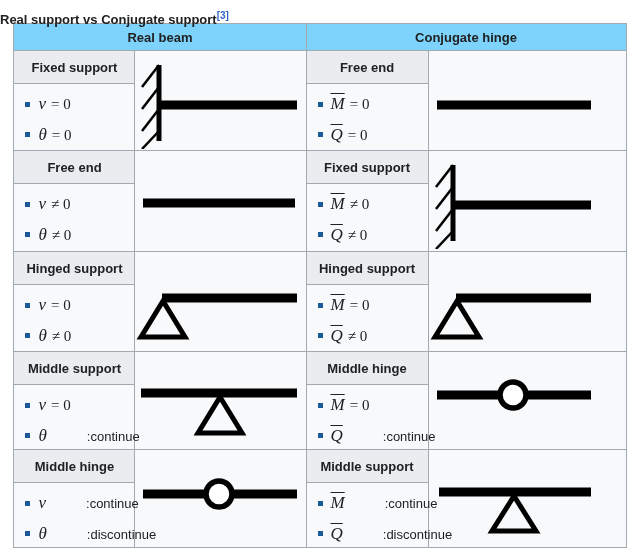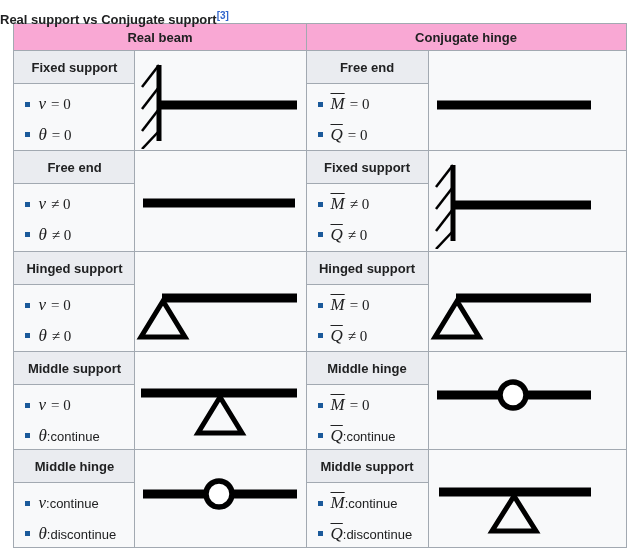--- a/index.html
+++ b/index.html
@@ -18,21 +18,21 @@
   table.support {
     border-collapse:collapse; table-layout:fixed;
     width:612px; margin:1px auto 0 auto;
   }
   table.support col.c-label-real { width:121px; }
   table.support col.c-diag-real  { width:171px; }
   table.support col.c-label-conj { width:122px; }
   table.support col.c-diag-conj  { width:198px; }
   td, th { border:1px solid #a2a9b1; padding:0; vertical-align:top; }
   th.colhead {
-    background:#f9a8d4; font-size:13px; font-weight:bold;
+    background:#7dd3fc; font-size:13px; font-weight:bold;
     height:26px; text-align:center; vertical-align:middle;margin-top:24px;
   }
   tr.r1 td { height:99px; }
   tr.r2 td { height:100px; }
   tr.r3 td { height:99px;margin-top:36px; }
   tr.r4 td { height:97px; }
   tr.r5 td { height:95px; }
   td.label   { background:#f8f9fa; }
   td.diagram { background:#f8f9fa; overflow:hidden; }
   .band {
@@ -51,21 +51,21 @@
   }
   .msym {
     font-family:"Liberation Serif", serif; font-style:italic;
     font-size:17px; line-height:1.15;
   }
   .msym[data-ol="true"] { text-decoration:overline; }
   .meq {
     font-family:"Liberation Serif", serif; font-size:15px; margin-left:5px;
   }
   .meq:empty { margin:0; }
-  .mtxt { font-size:13px; }
+  .mtxt { font-size:13px;margin-left:40px; }
   .mtxt:empty { display:none; }
   .diag { height:100%; display:flex; align-items:center; }
   .diag svg { display:block; }
 </style>
 </head>
 <body>
 
 <div class="title"><span>Real support vs Conjugate support</span><sup><a href="#">[3]</a></sup></div>
 
 <table class="support">

